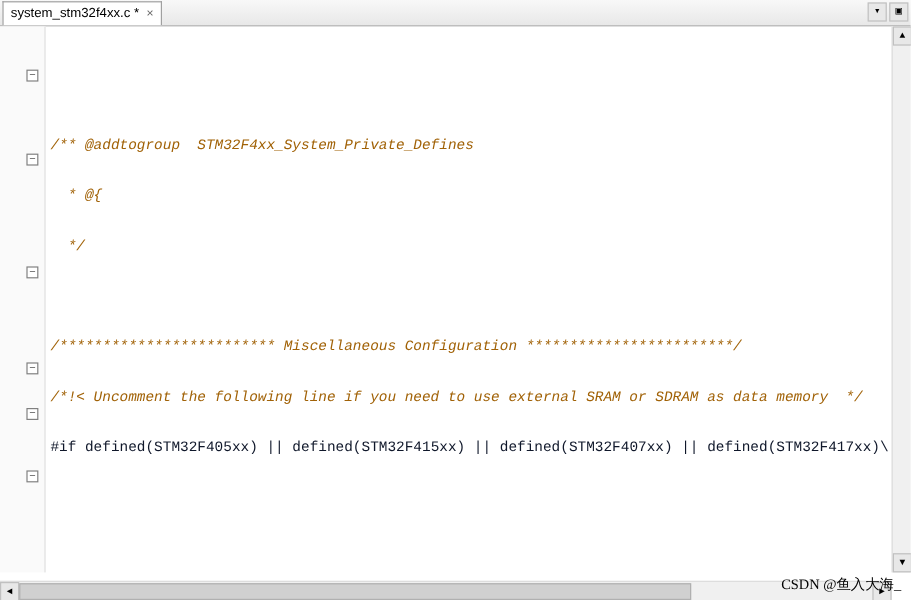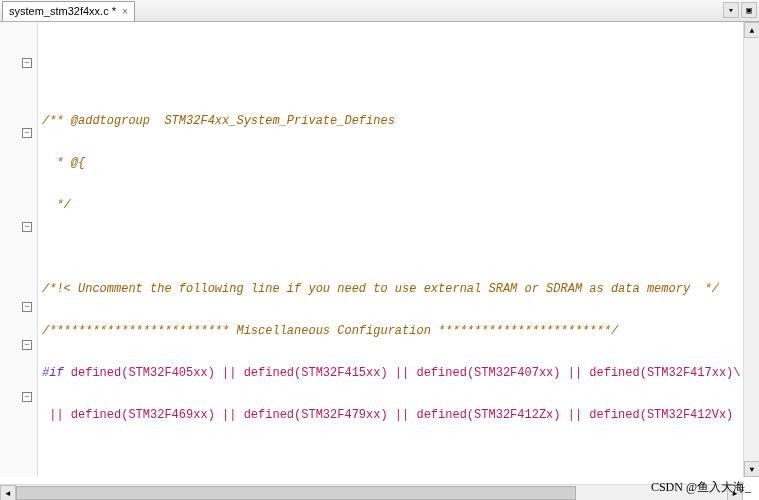--- a/index.html
+++ b/index.html
@@ -84,22 +84,22 @@
   height: 14px;
 }
 .code {
   flex: 1;
   padding: 8px 4px;
   white-space: pre;
   overflow: hidden;
 }
 .line { height: 14px; line-height: 14px; }
 .comment { color: #a16207; font-style: italic; }
-.keyword { color: #6d28d9; font-style: italic; }
-.txt { color: #be185d; }
+.keyword { color: #0f172a; }
+.txt { color: #0f172a; }
 .watermark {
   position: absolute;
   bottom: 4px;
   right: 8px;
   color: #000000;
   font-family: Liberation Serif, serif;
   font-size: 12px;
   pointer-events: none;
   text-align: center;
 }
@@ -175,24 +175,23 @@
     <div class="fold-line" style="height:42px"></div>
     <div class="fold">−</div>
   </div>
 
   <div class="code">
     <div class="line" style="height:28px"></div>
     <div class="line"><span class="comment">/** @addtogroup  STM32F4xx_System_Private_Defines</span></div>
     <div class="line"><span class="comment">  * @{</span></div>
     <div class="line"><span class="comment">  */</span></div>
     <div class="line"></div>
+    <div class="line"><span class="comment">/************************* Miscellaneous Configuration ************************/</span></div>
     <div class="line"><span class="comment">/*!&lt; Uncomment the following line if you need to use external SRAM or SDRAM as data memory  */</span></div>
-    <div class="line"><span class="comment">/************************* Miscellaneous Configuration ************************/</span></div>
     <div class="line"><span class="keyword">#if</span><span class="txt"> defined(STM32F405xx) || defined(STM32F415xx) || defined(STM32F407xx) || defined(STM32F417xx)\</span></div>
-    <div class="line"><span class="txt"> || defined(STM32F469xx) || defined(STM32F479xx) || defined(STM32F412Zx) || defined(STM32F412Vx)</span></div>
     
     
     
     
     
     
     
     
     
     

